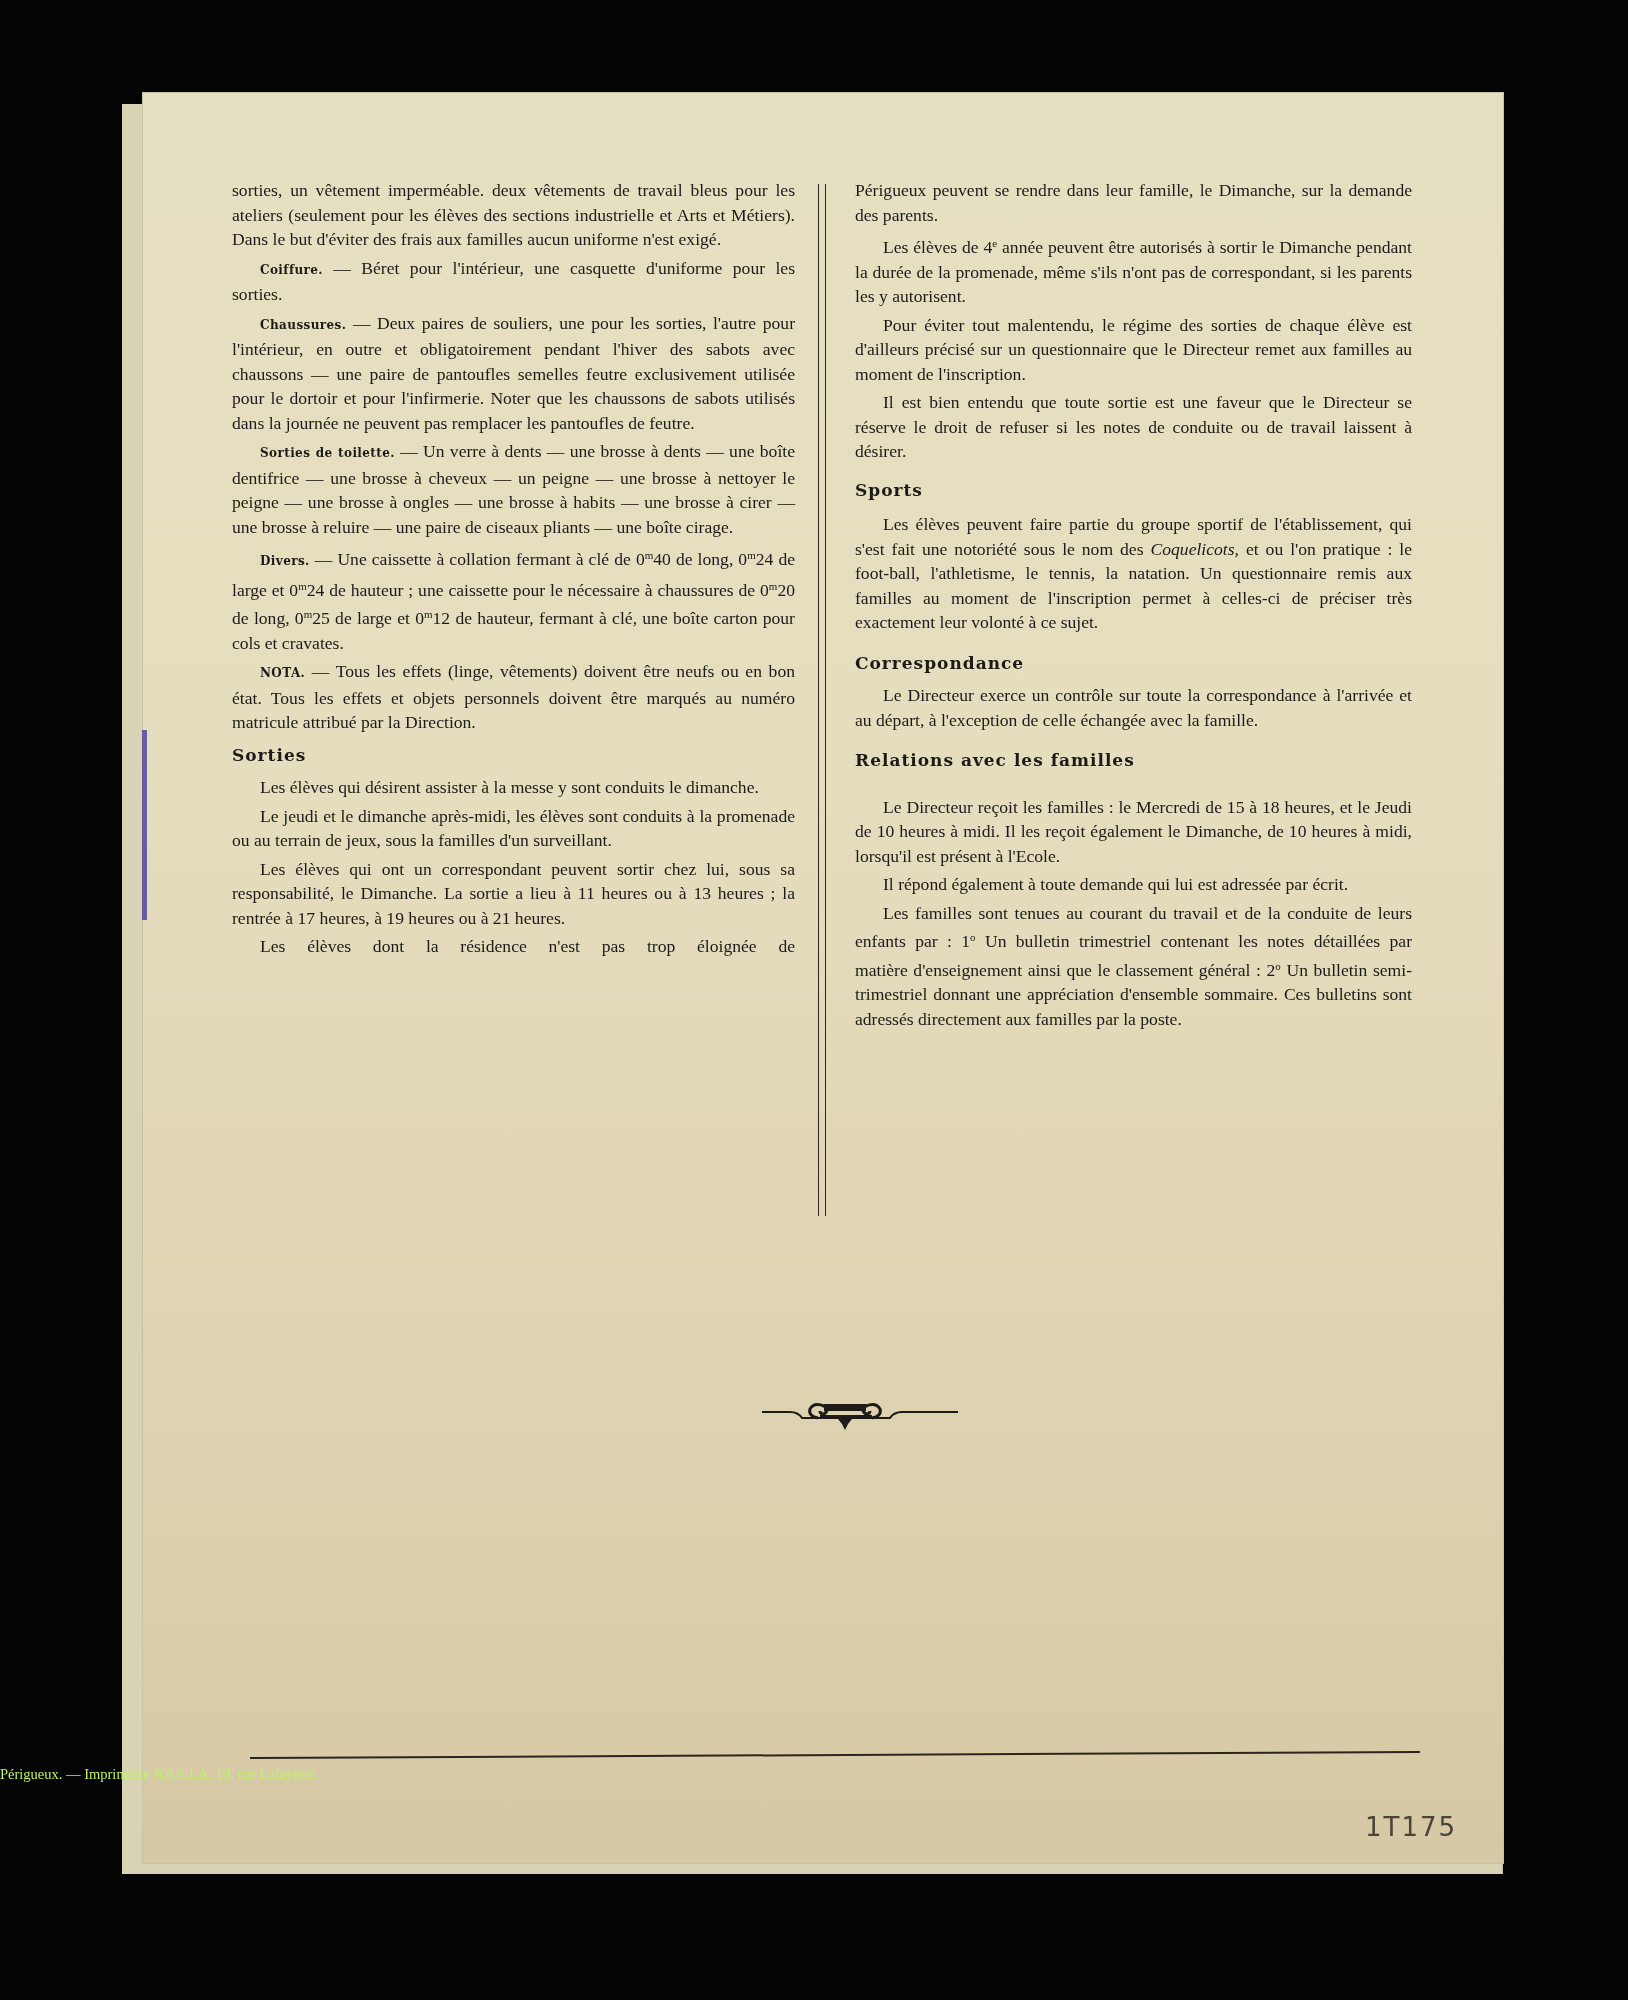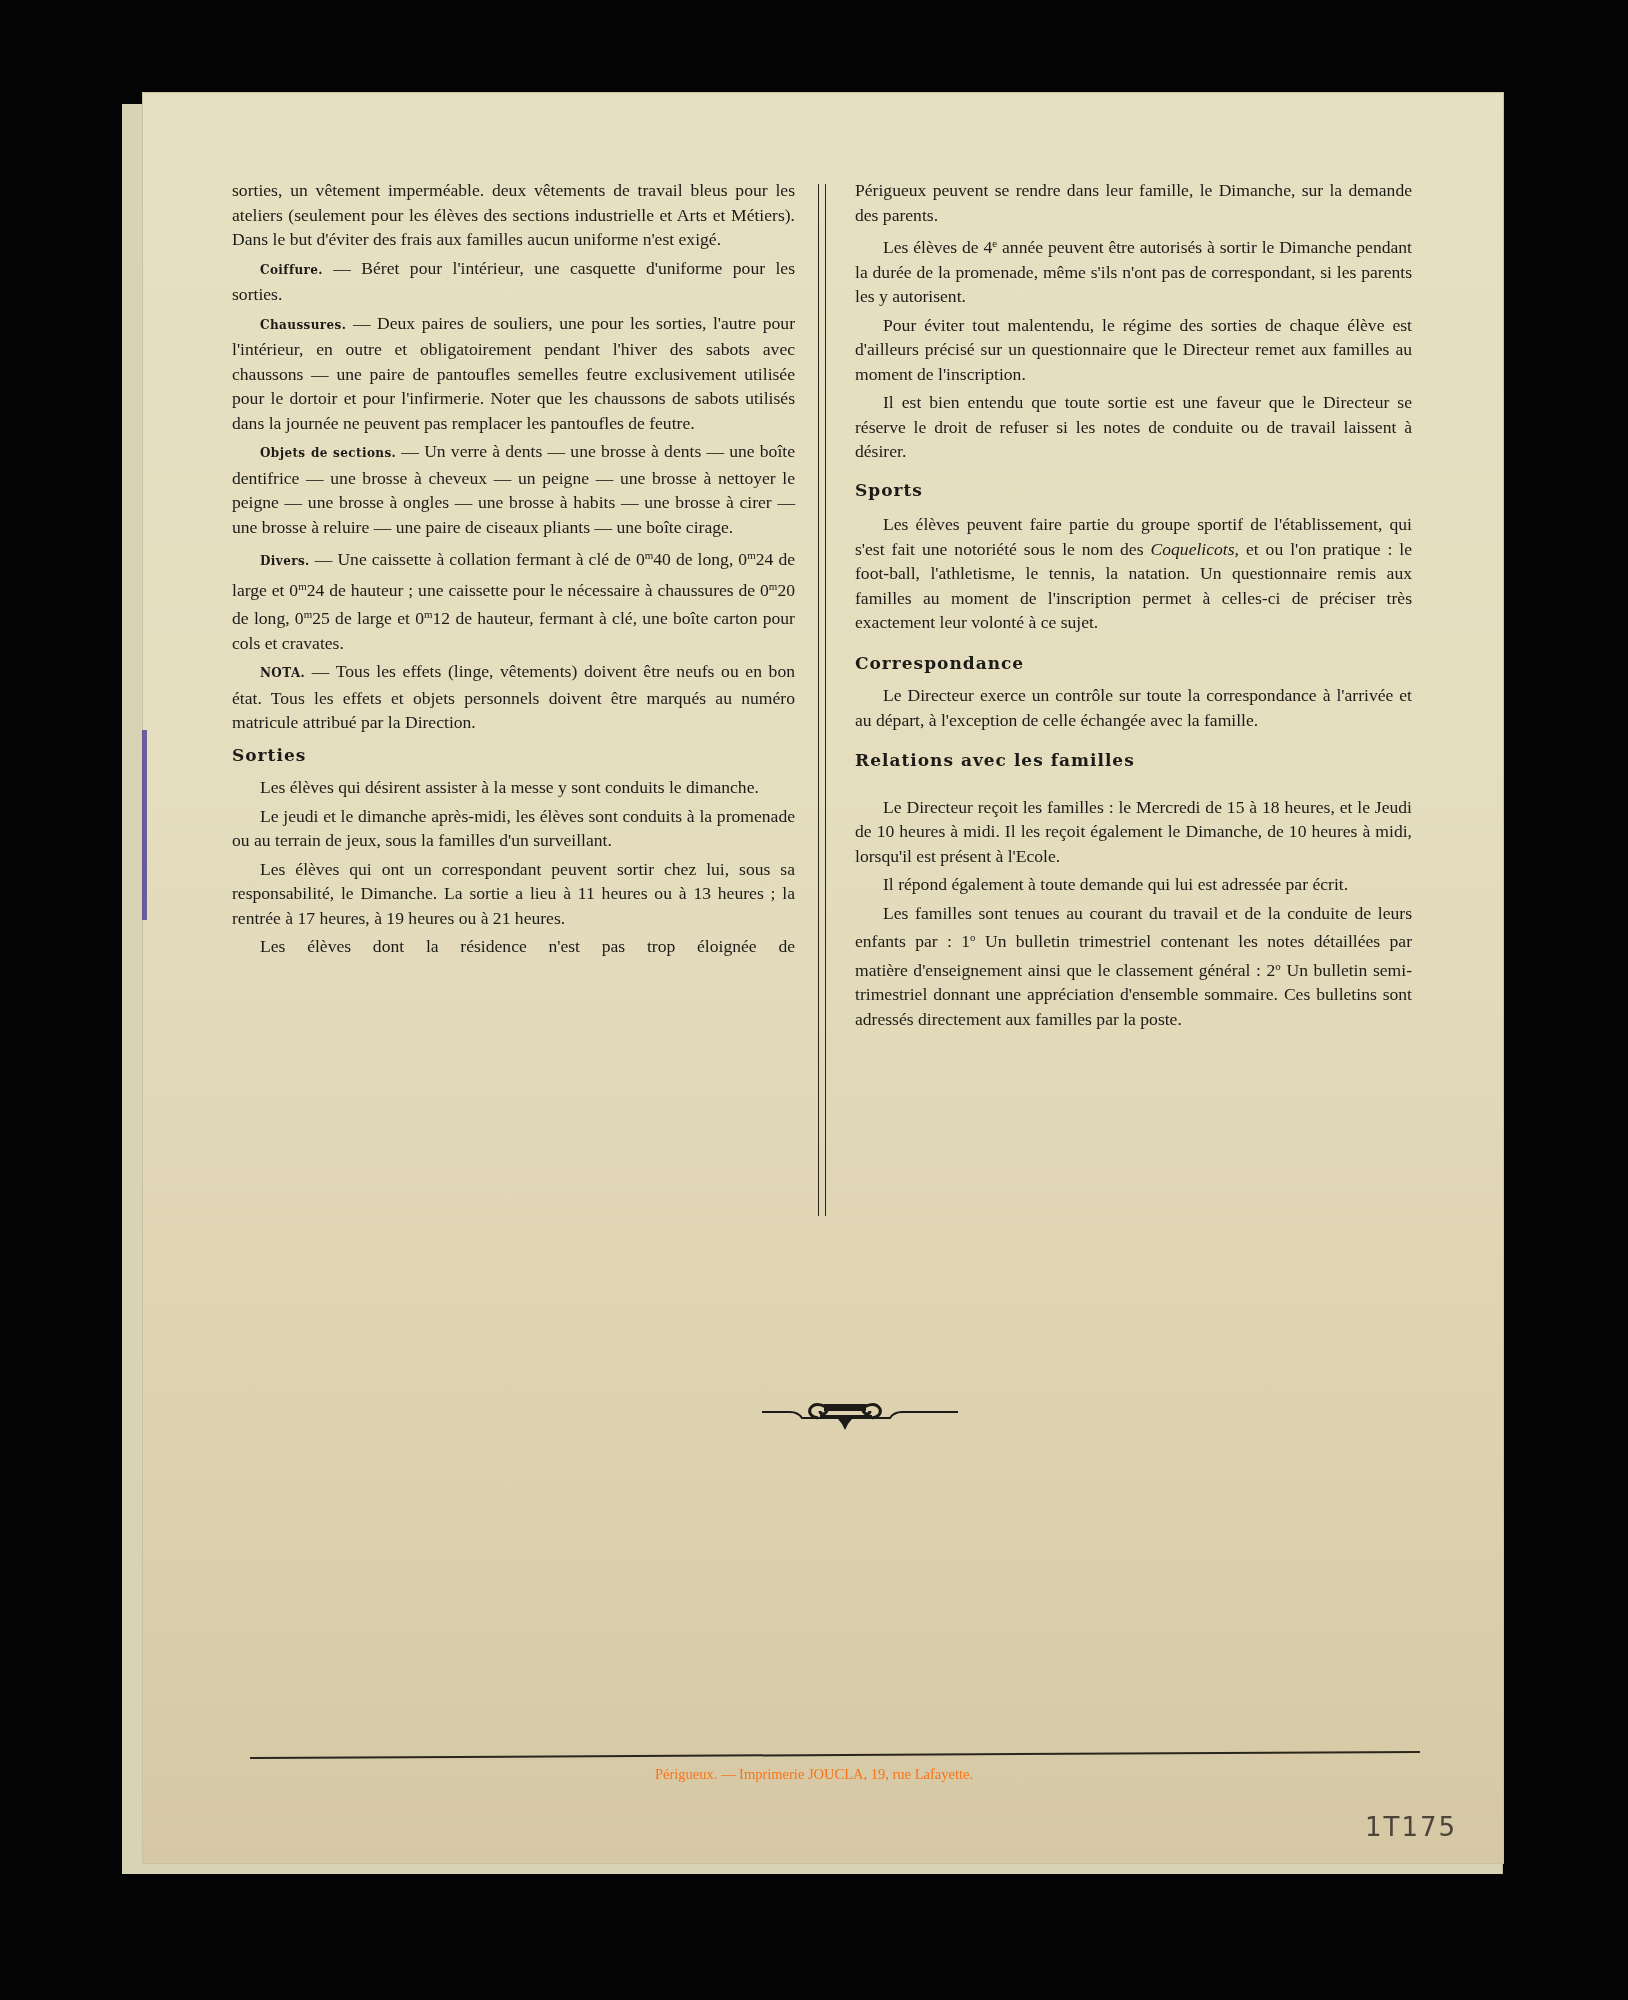--- a/index.html
+++ b/index.html
@@ -33,38 +33,38 @@
     font-family:"DejaVu Serif", serif; font-weight:bold; font-size:17px;
     letter-spacing:1px; margin:8px 0 8px 0; text-indent:0;
   }
   .sup { font-size:11px; vertical-align:6px; }
   .divider {
     position:absolute; left:818px; top:184px; width:6px; height:1032px;
     border-left:1.5px solid #2a261f; border-right:1.5px solid #2a261f;
   }
   .ornament { position:absolute; left:760px; top:1390px; width:200px; height:40px; }
   .rule { position:absolute; left:250px; top:1754px; width:1170px; height:2px; background:#2a251d; transform:rotate(-0.3deg); }
-  .imprint { position:absolute; left:0; width:1628px; top:1766px; text-align:center; font-size:14.5px; color:#f97316; }
+  .imprint { position:absolute; left:0; width:1628px; top:1766px; text-align:left; font-size:14.5px; color:#bef264; }
   .shelf { position:absolute; left:1365px; top:1812px; font-family:"DejaVu Sans", sans-serif; font-size:26px; color:#4a4439; letter-spacing:2px; }
   em { font-style:italic; }
 </style>
 </head>
 <body>
 
 <div class="back-sheet"></div>
 <div class="page"></div>
 <div class="stamp"></div>
 
 <div class="divider"></div>
 
 <div class="col left">
   <p class="cont">sorties, un vêtement imperméable. deux vêtements de travail bleus pour les ateliers (seulement pour les élèves des sections industrielle et Arts et Métiers). Dans le but d'éviter des frais aux familles aucun uniforme n'est exigé.</p>
   <p><span class="lead">Coiffure.</span><span> — Béret pour l'intérieur, une casquette d'uniforme pour les sorties.</span></p>
   <p><span class="lead">Chaussures.</span><span> — Deux paires de souliers, une pour les sorties, l'autre pour l'intérieur, en outre et obligatoirement pendant l'hiver des sabots avec chaussons — une paire de pantoufles semelles feutre exclusivement utilisée pour le dortoir et pour l'infirmerie. Noter que les chaussons de sabots utilisés dans la journée ne peuvent pas remplacer les pantoufles de feutre.</span></p>
-  <p><span class="lead">Objets de sections.</span><span> — Un verre à dents — une brosse à dents — une boîte dentifrice — une brosse à cheveux — un peigne — une brosse à nettoyer le peigne — une brosse à ongles — une brosse à habits — une brosse à cirer — une brosse à reluire — une paire de ciseaux pliants — une boîte cirage.</span></p>
+  <p><span class="lead">Sorties de toilette.</span><span> — Un verre à dents — une brosse à dents — une boîte dentifrice — une brosse à cheveux — un peigne — une brosse à nettoyer le peigne — une brosse à ongles — une brosse à habits — une brosse à cirer — une brosse à reluire — une paire de ciseaux pliants — une boîte cirage.</span></p>
   <p><span class="lead">Divers.</span><span> — Une caissette à collation fermant à clé de 0</span><span class="sup">m</span><span>40 de long, 0</span><span class="sup">m</span><span>24 de large et 0</span><span class="sup">m</span><span>24 de hauteur ; une caissette pour le nécessaire à chaussures de 0</span><span class="sup">m</span><span>20 de long, 0</span><span class="sup">m</span><span>25 de large et 0</span><span class="sup">m</span><span>12 de hauteur, fermant à clé, une boîte carton pour cols et cravates.</span></p>
   <p><span class="lead">NOTA.</span><span> — Tous les effets (linge, vêtements) doivent être neufs ou en bon état. Tous les effets et objets personnels doivent être marqués au numéro matricule attribué par la Direction.</span></p>
   <div class="h">Sorties</div>
   <p>Les élèves qui désirent assister à la messe y sont conduits le dimanche.</p>
   <p>Le jeudi et le dimanche après-midi, les élèves sont conduits à la promenade ou au terrain de jeux, sous la familles d'un surveillant.</p>
   <p>Les élèves qui ont un correspondant peuvent sortir chez lui, sous sa responsabilité, le Dimanche. La sortie a lieu à 11 heures ou à 13 heures ; la rentrée à 17 heures, à 19 heures ou à 21 heures.</p>
   <p style="text-align-last:justify">Les élèves dont la résidence n'est pas trop éloignée de</p>
 </div>
 
 <div class="col right">

